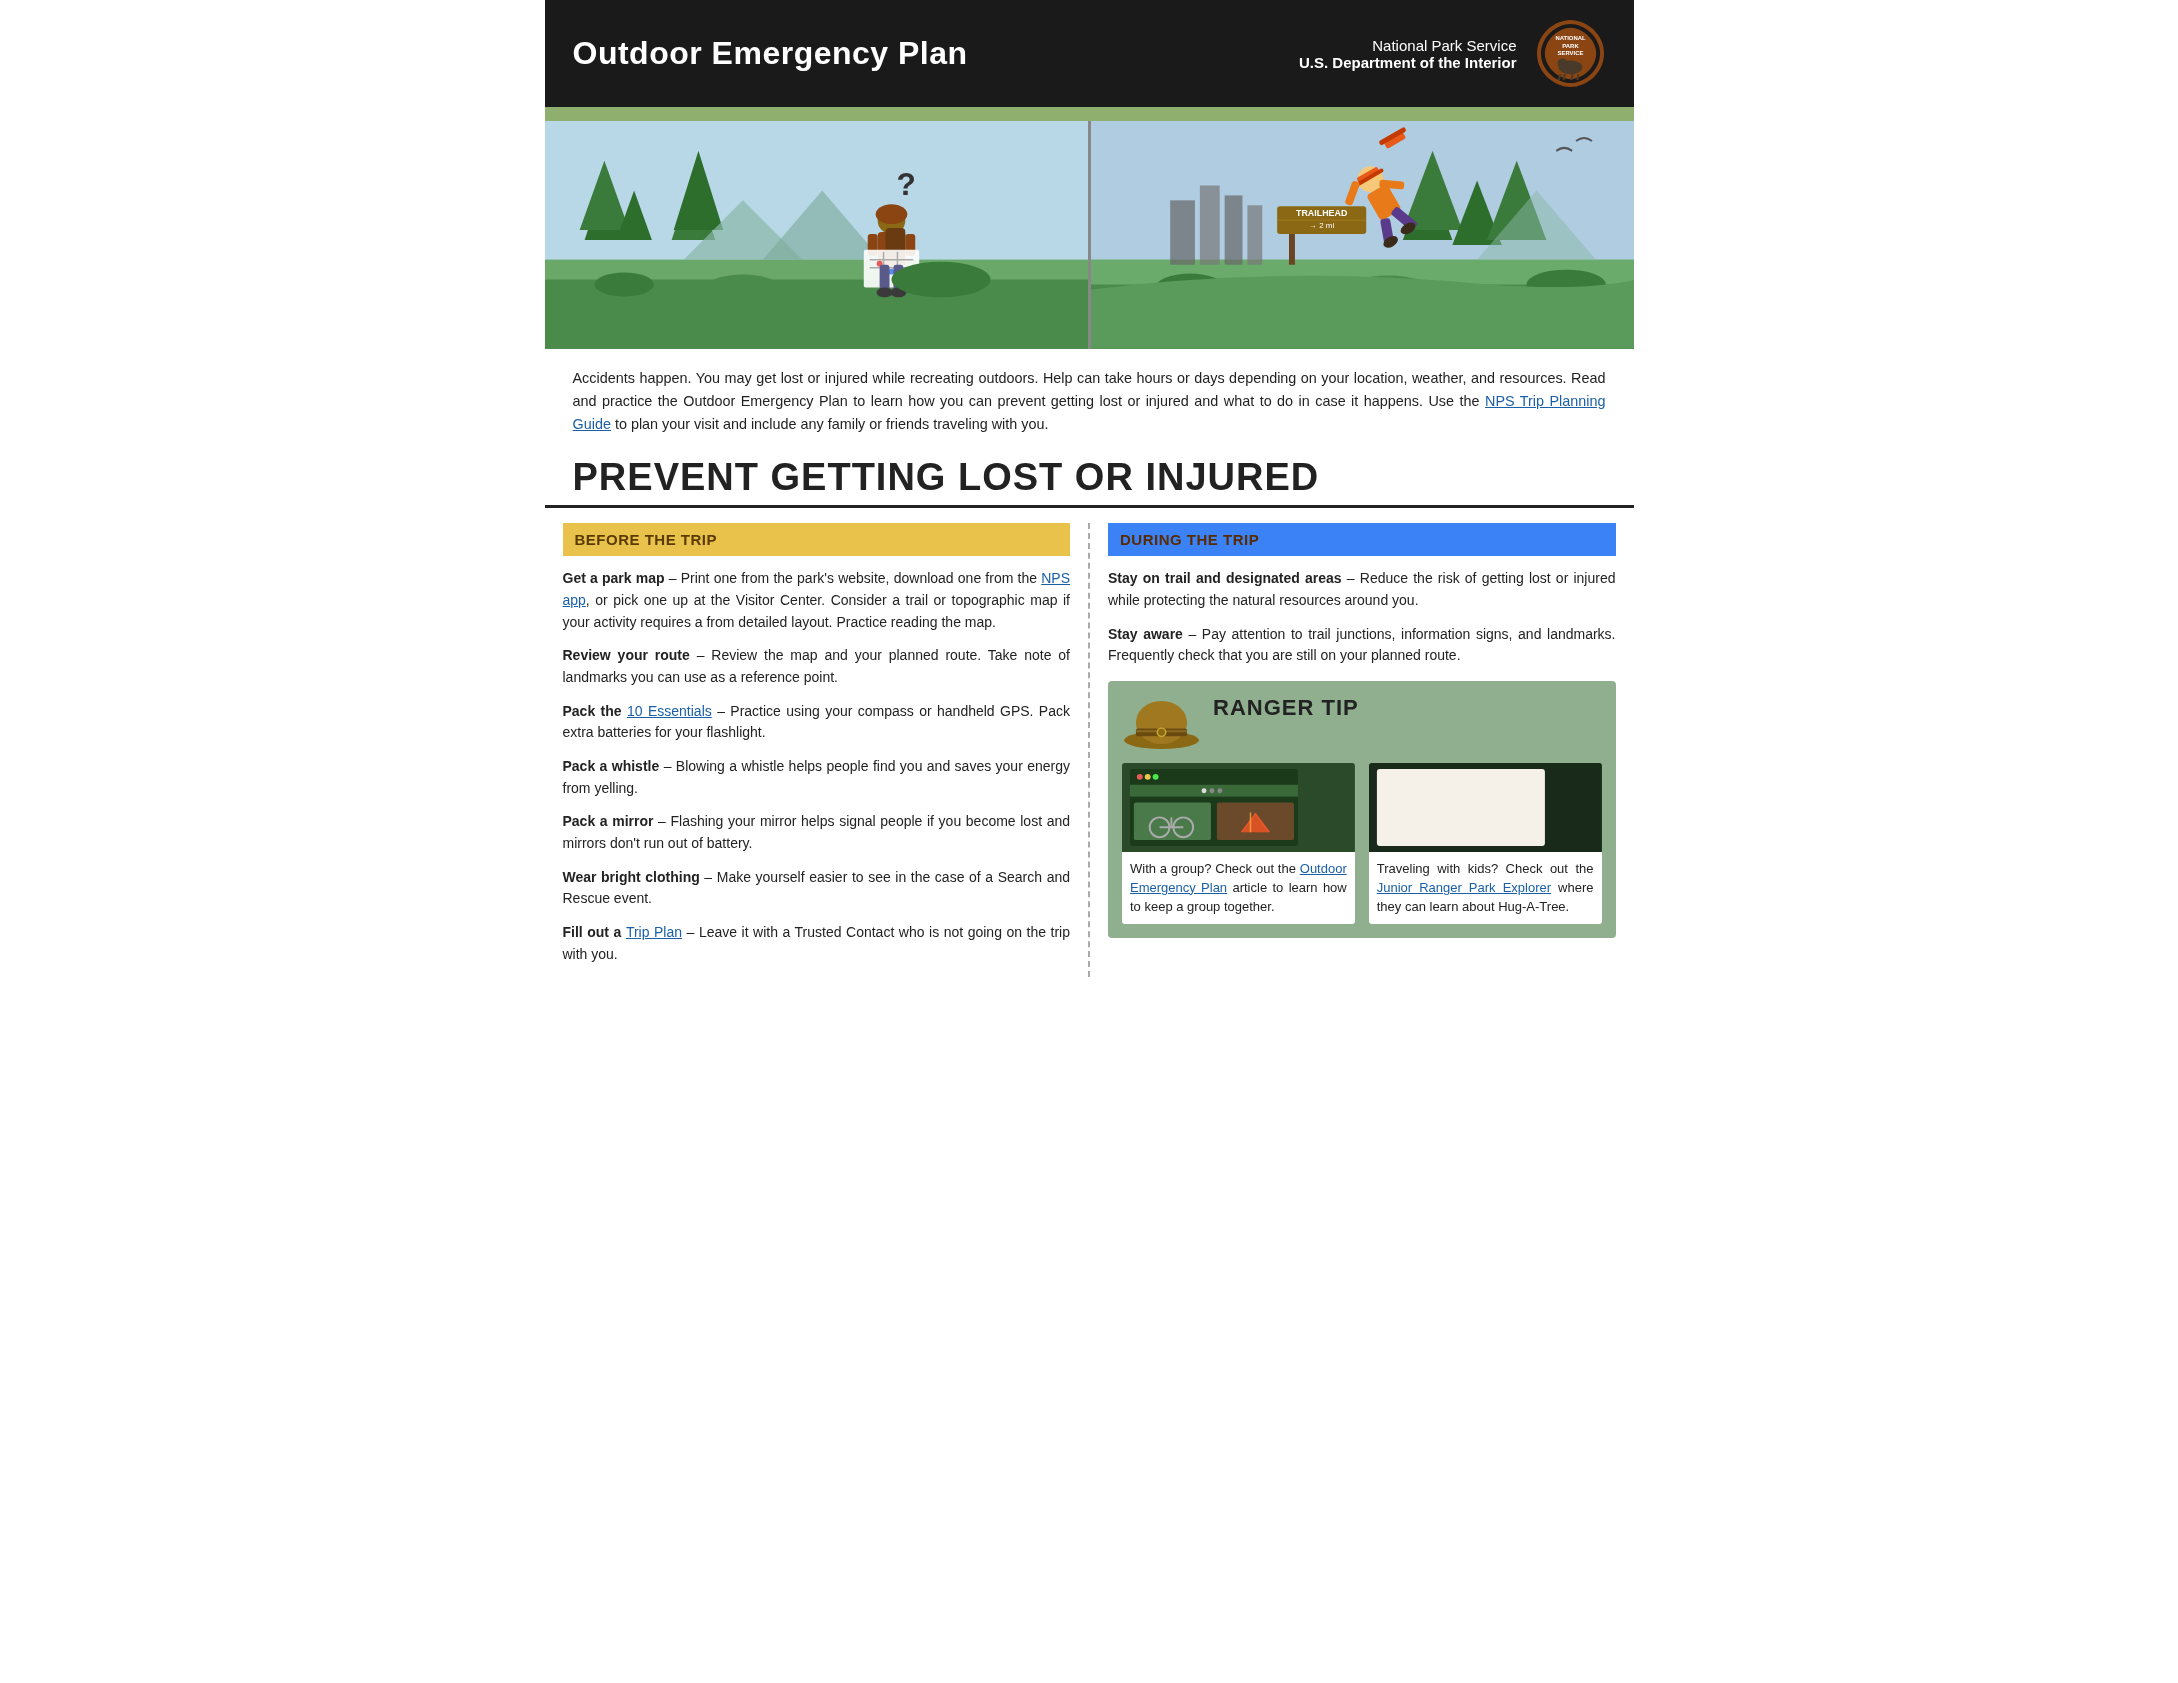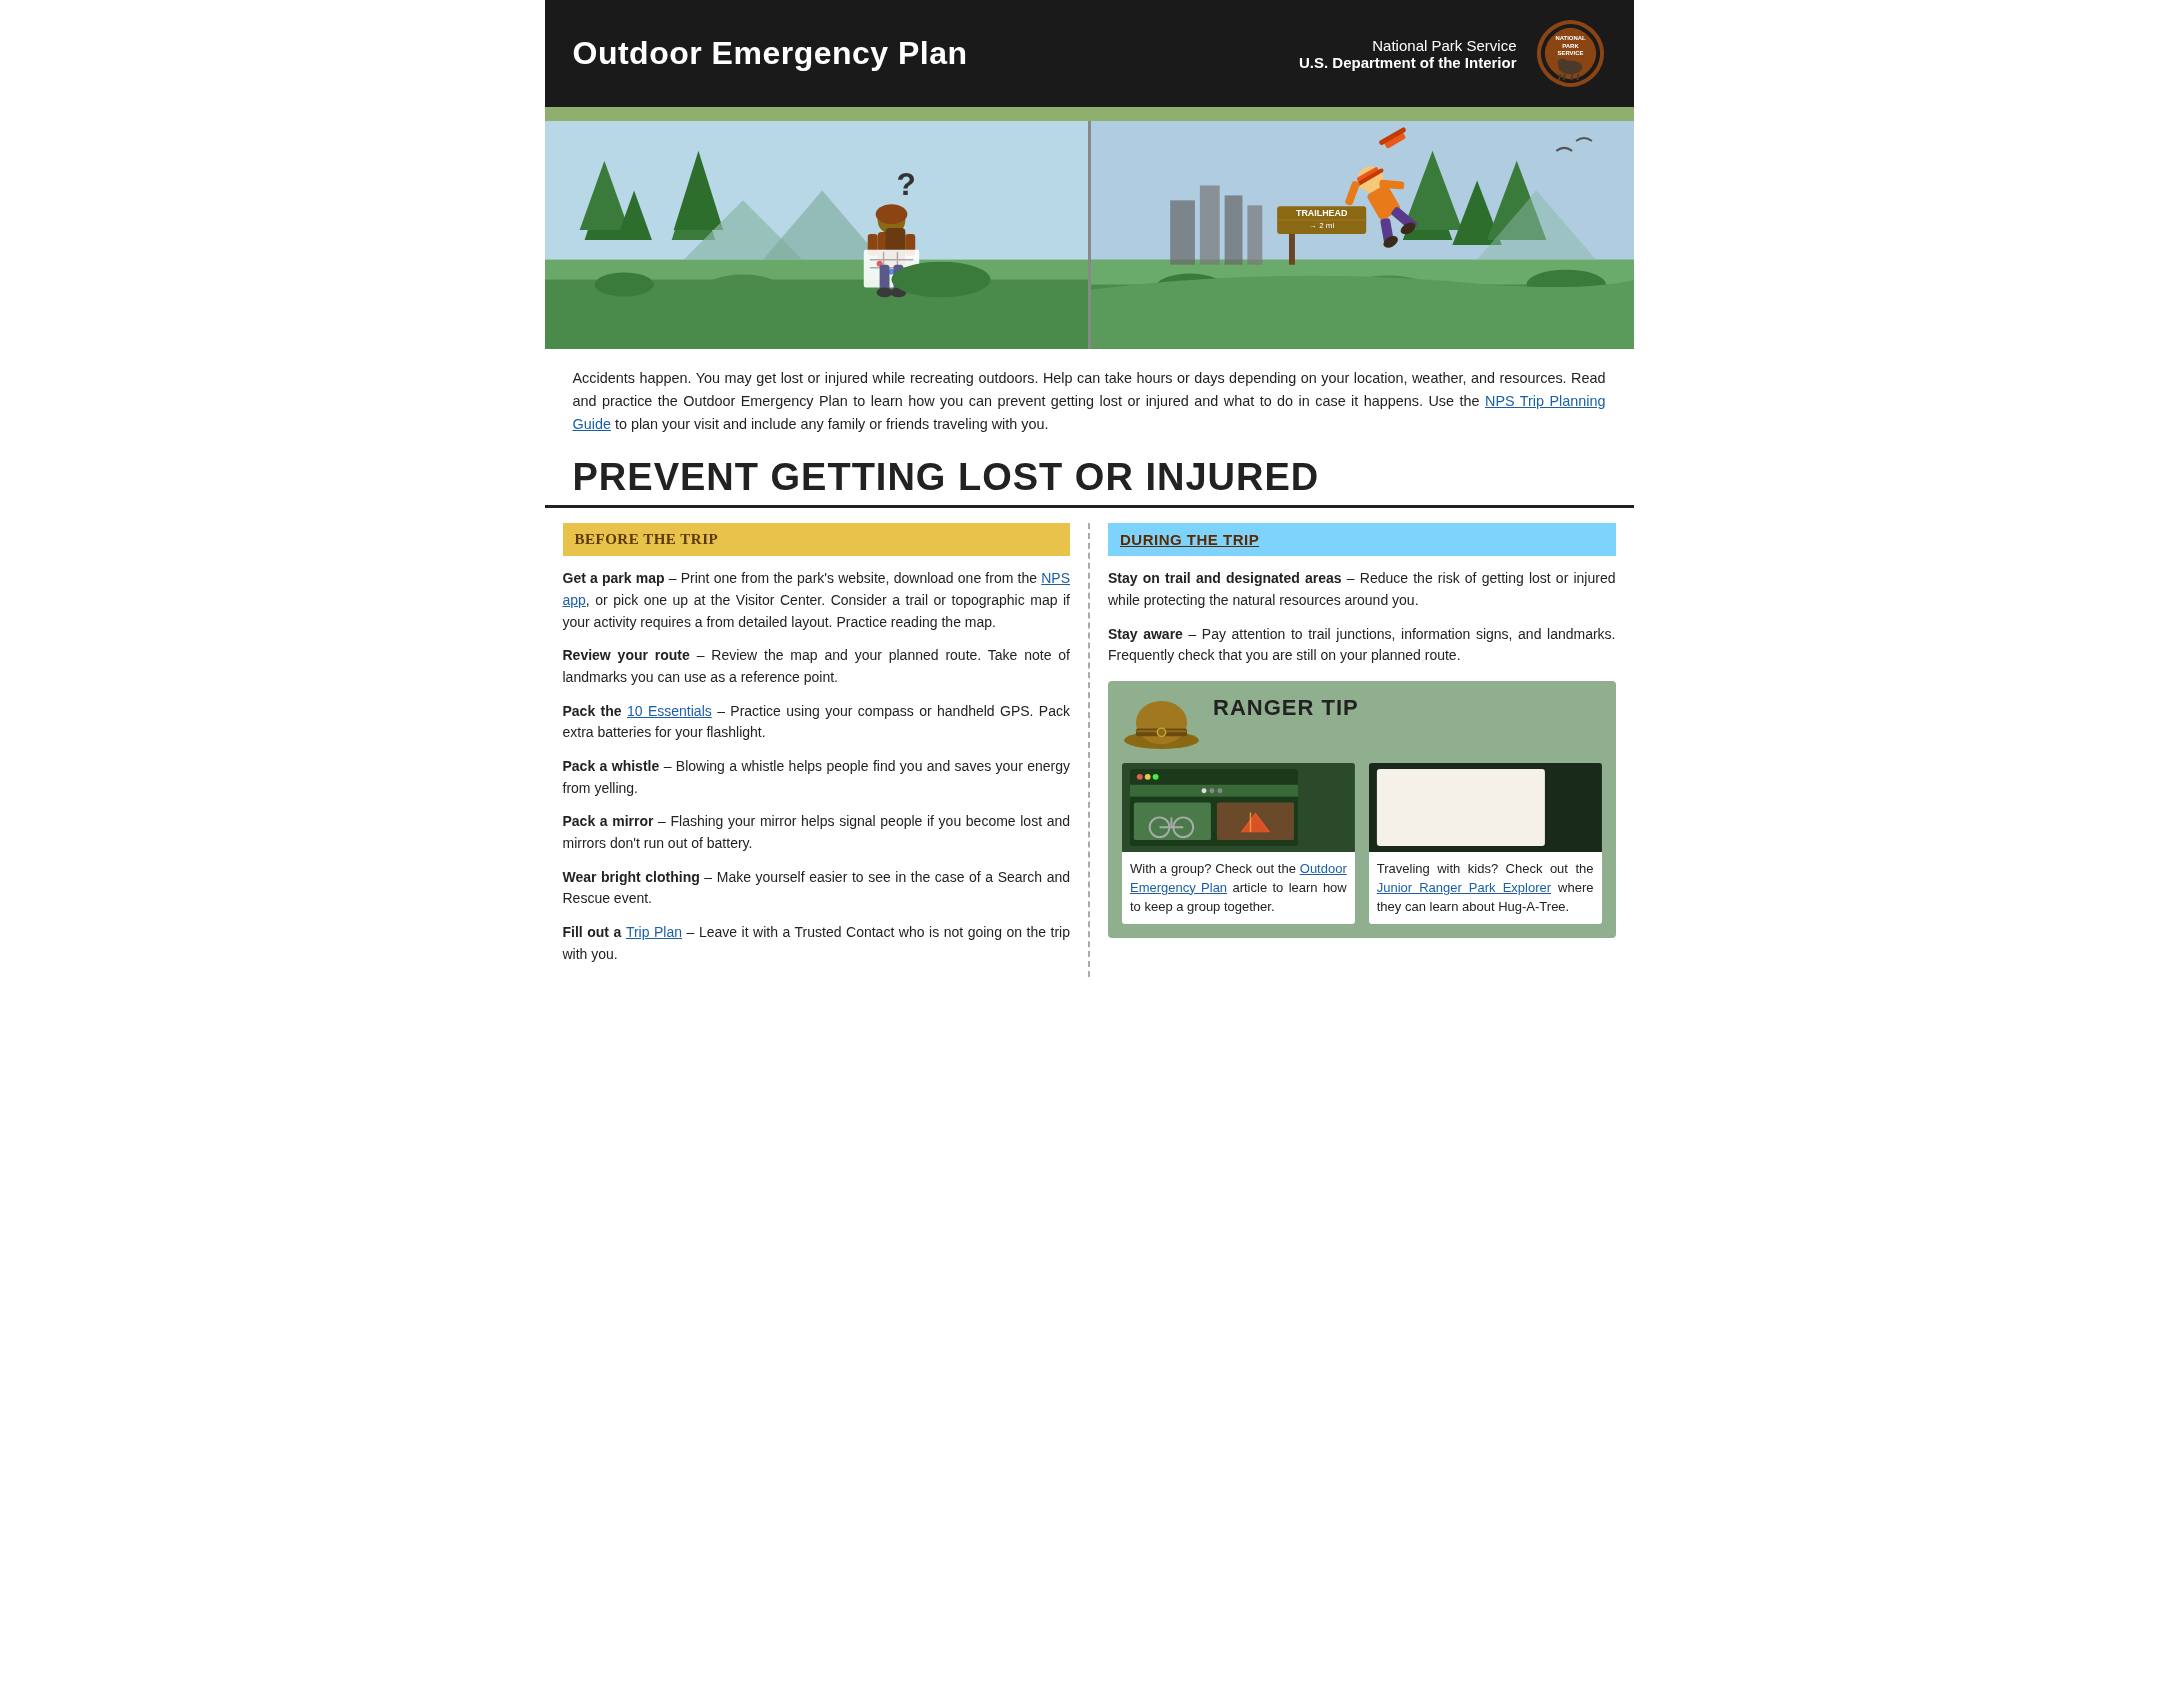--- a/index.html
+++ b/index.html
@@ -123,26 +123,24 @@
       font-size: 15px;
       font-weight: bold;
       text-transform: uppercase;
       padding: 8px 12px;
       margin-bottom: 12px;
       letter-spacing: 0.5px;
     }
     .section-header-before {
       background: #e8c24a;
       color: #5a3a00;
-      font-family: Liberation Serif, serif;
     }
     .section-header-during {
-      background: #7dd3fc;
+      background: #3b82f6;
       color: #5a2a00;
-      text-decoration: underline;
     }
 
     
     .content-block {
       margin-bottom: 12px;
       line-height: 1.55;
       text-align: justify;
       font-size: 14px;
     }
     .content-block strong {

